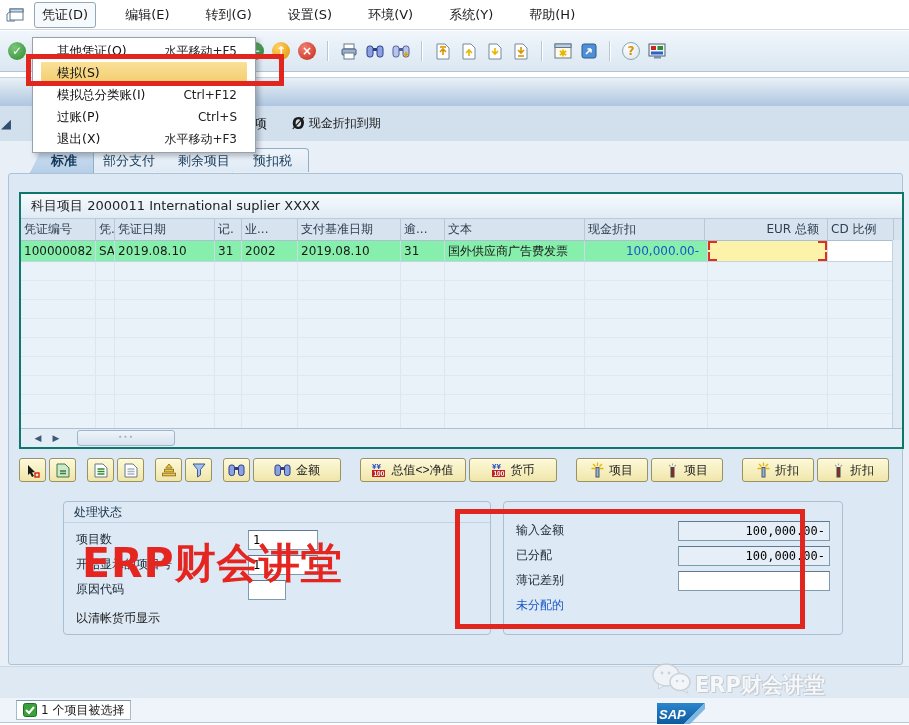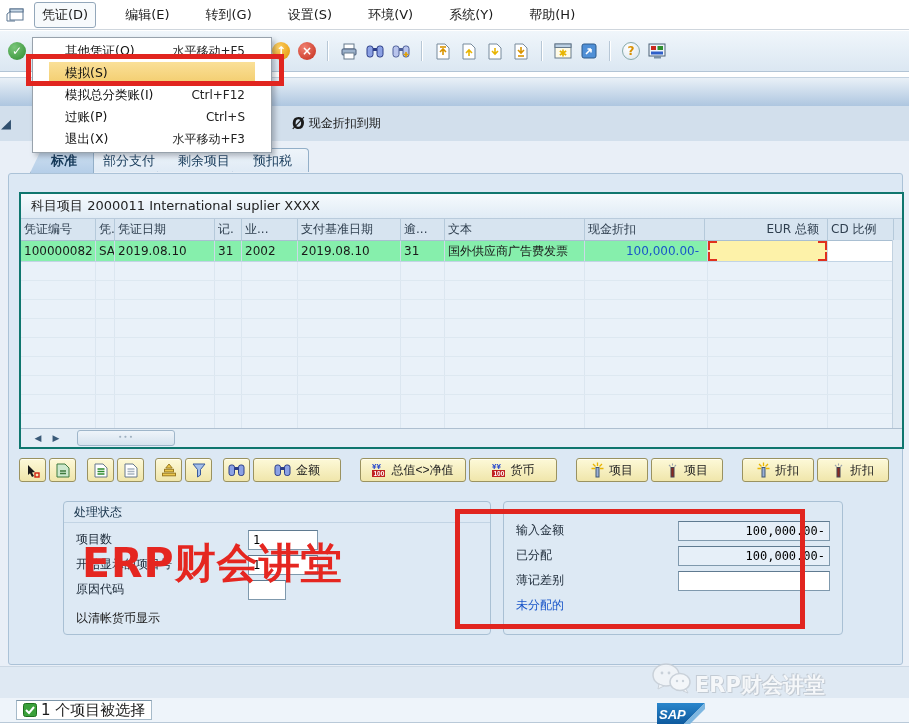--- a/index.html
+++ b/index.html
@@ -84,26 +84,26 @@
   .sinput{height:18px;border:1px solid #7f99ad;border-top-color:#5f7a90;background:#fff;font-size:12px;
     font-family:"DejaVu Sans Mono","Liberation Mono",monospace;padding:0 4px;box-sizing:content-box;}
   .sinput.ro{background:#e6eff8;text-align:right;}
   .blue{color:#1a56c8;}
   .note{padding-left:12px;margin-top:8px;font-size:12px;}
 
   
   .wmband{position:absolute;left:0;top:666px;width:909px;height:31px;background:#dfe9f3;border-top:1px solid #ccd8e4;border-bottom:1px solid #c3d1de;}
   .statusbar{position:absolute;left:0;top:698px;width:909px;height:24px;background:#eef4fa;border-bottom:1px solid #b9c9d8;}
   .msgbox{position:absolute;left:16px;top:2px;height:18px;display:flex;align-items:center;gap:4px;background:#fff;
-    border:1px solid #a6bac9;border-top-color:#7e97aa;padding:0 6px;font-size:15px;}
+    border:1px solid #a6bac9;border-top-color:#7e97aa;padding:0 6px;font-size:12px;}
   .saplogo{position:absolute;left:657px;top:703px;}
 
   
   .dropdown{position:absolute;left:32px;top:37px;width:206px;background:#fff;border:1px solid #98a2ac;
-    box-shadow:3px 3px 5px rgba(60,70,80,.35);z-index:50;padding:2px 16px;}
+    box-shadow:3px 3px 5px rgba(60,70,80,.35);z-index:50;padding:2px 8px;}
   .ditem{height:22px;display:flex;align-items:center;padding:0 10px 0 16px;font-size:12.5px;color:#111;}
   .ditem .dlabel{flex:1;}
   .ditem .dshort{font-size:12px;color:#222;}
   .ditem.hl{background:linear-gradient(#fae098,#f3cd6e);justify-content:center;}
 
   
   .redrect{position:absolute;border:5px solid #e1251f;z-index:60;}
   .redrect.menu-anno{left:26px;top:54px;width:248px;height:22px;}
   .redrect.panel-anno{left:455px;top:509px;width:340px;height:110px;}
   .wm-center{position:absolute;left:82px;top:536px;z-index:70;font-size:41px;font-weight:bold;color:#e52620;

